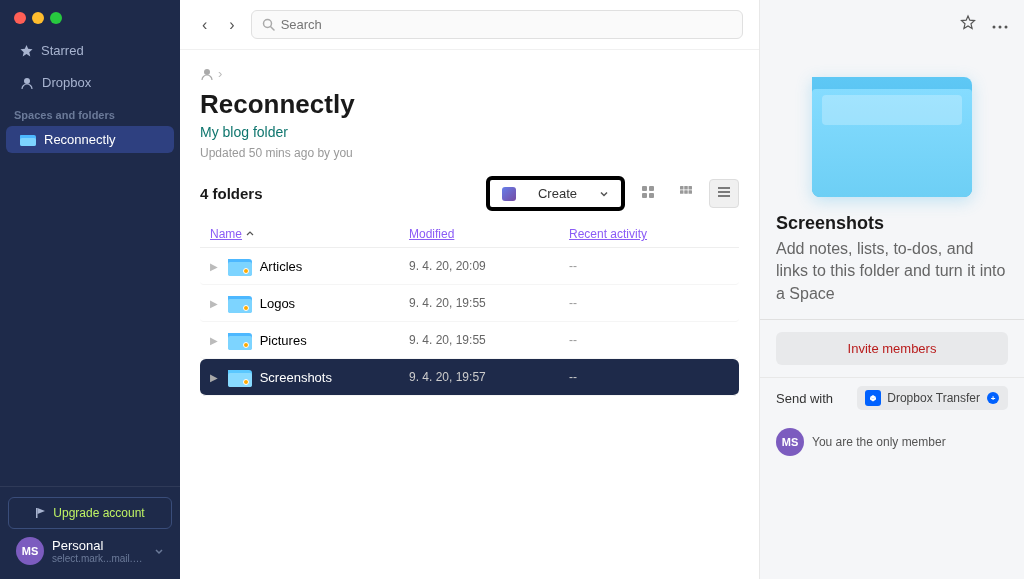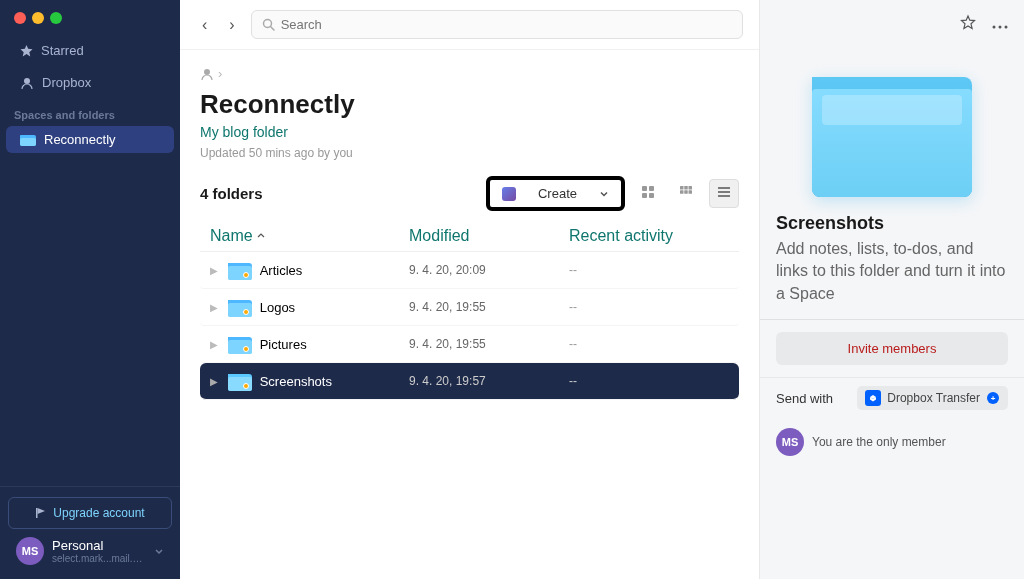--- a/index.html
+++ b/index.html
@@ -39,21 +39,21 @@
       display: flex; align-items: center; gap: 8px;
       padding: 6px 14px; color: #a8b4d0; font-size: 13px; cursor: pointer;
       border-radius: 6px; margin: 1px 6px;
     }
     .sidebar-folder-item.active { background: #2e4080; color: #fff; }
 
     .sidebar-footer { padding: 10px 8px; border-top: 1px solid rgba(255,255,255,0.08); }
     .upgrade-btn {
       width: 100%; padding: 8px 12px; background: transparent;
       border: 1px solid #3a4d7a; border-radius: 6px;
-      color: #7dd3fc; font-size: 12px; cursor: pointer; display: flex; align-items: center; gap: 6px;
+      color: #bef264; font-size: 12px; cursor: pointer; display: flex; align-items: center; gap: 6px;
       justify-content: center;
     }
 
     .sidebar-user {
       display: flex; align-items: center; gap: 8px;
       padding: 8px 8px 4px; cursor: pointer;
     }
     .user-avatar-small {
       width: 28px; height: 28px; border-radius: 50%;
       background: #7c5cbf; color: #fff; font-size: 11px; font-weight: 600;
@@ -121,21 +121,21 @@
     }
     .create-btn-icon { width: 14px; height: 14px; background: linear-gradient(135deg, #667eea, #764ba2); border-radius: 3px; }
 
     .view-btn {
       background: none; border: 1px solid transparent; border-radius: 4px;
       padding: 5px 7px; cursor: pointer; color: #666; font-size: 14px;
     }
     .view-btn.active { background: #f0f0f0; border-color: #ddd; }
     .table-header {
       display: grid; grid-template-columns: 1fr 160px 160px;
-      padding: 6px 10px; border-bottom: 1px solid #eee; font-size: 16px; color: #0f766e;
+      padding: 6px 10px; border-bottom: 1px solid #eee; font-size: 12px; color: #8b5cf6; text-decoration: underline;
     }
     .table-header .col-name { display: flex; align-items: center; gap: 4px; font-weight: 500; }
     .table-header .col-name svg { color: #555; }
 
     .table-row {
       display: grid; grid-template-columns: 1fr 160px 160px;
       padding: 8px 10px; border-bottom: 1px solid #f5f5f5;
       align-items: center; cursor: pointer; border-radius: 4px;
     }
     .table-row.selected { background: #1e2a4a; color: #fff; border-radius: 6px; }

